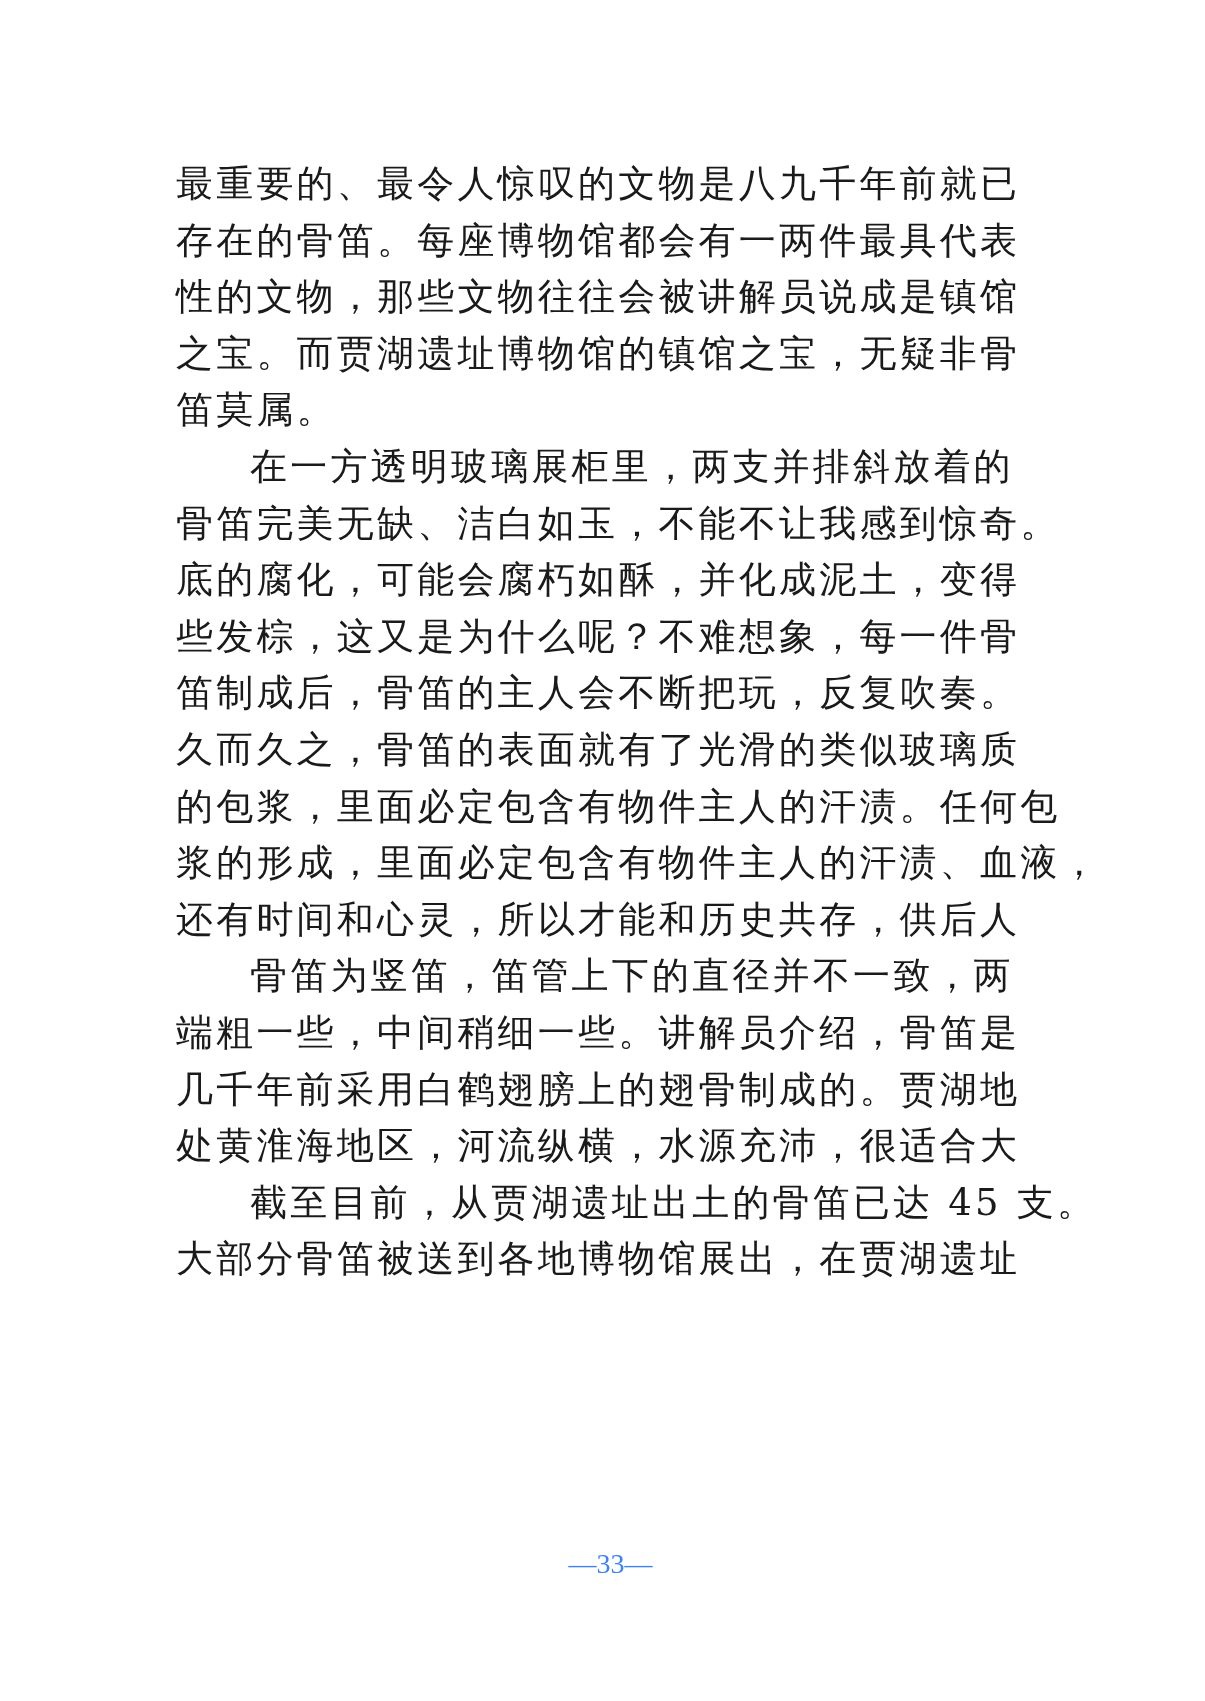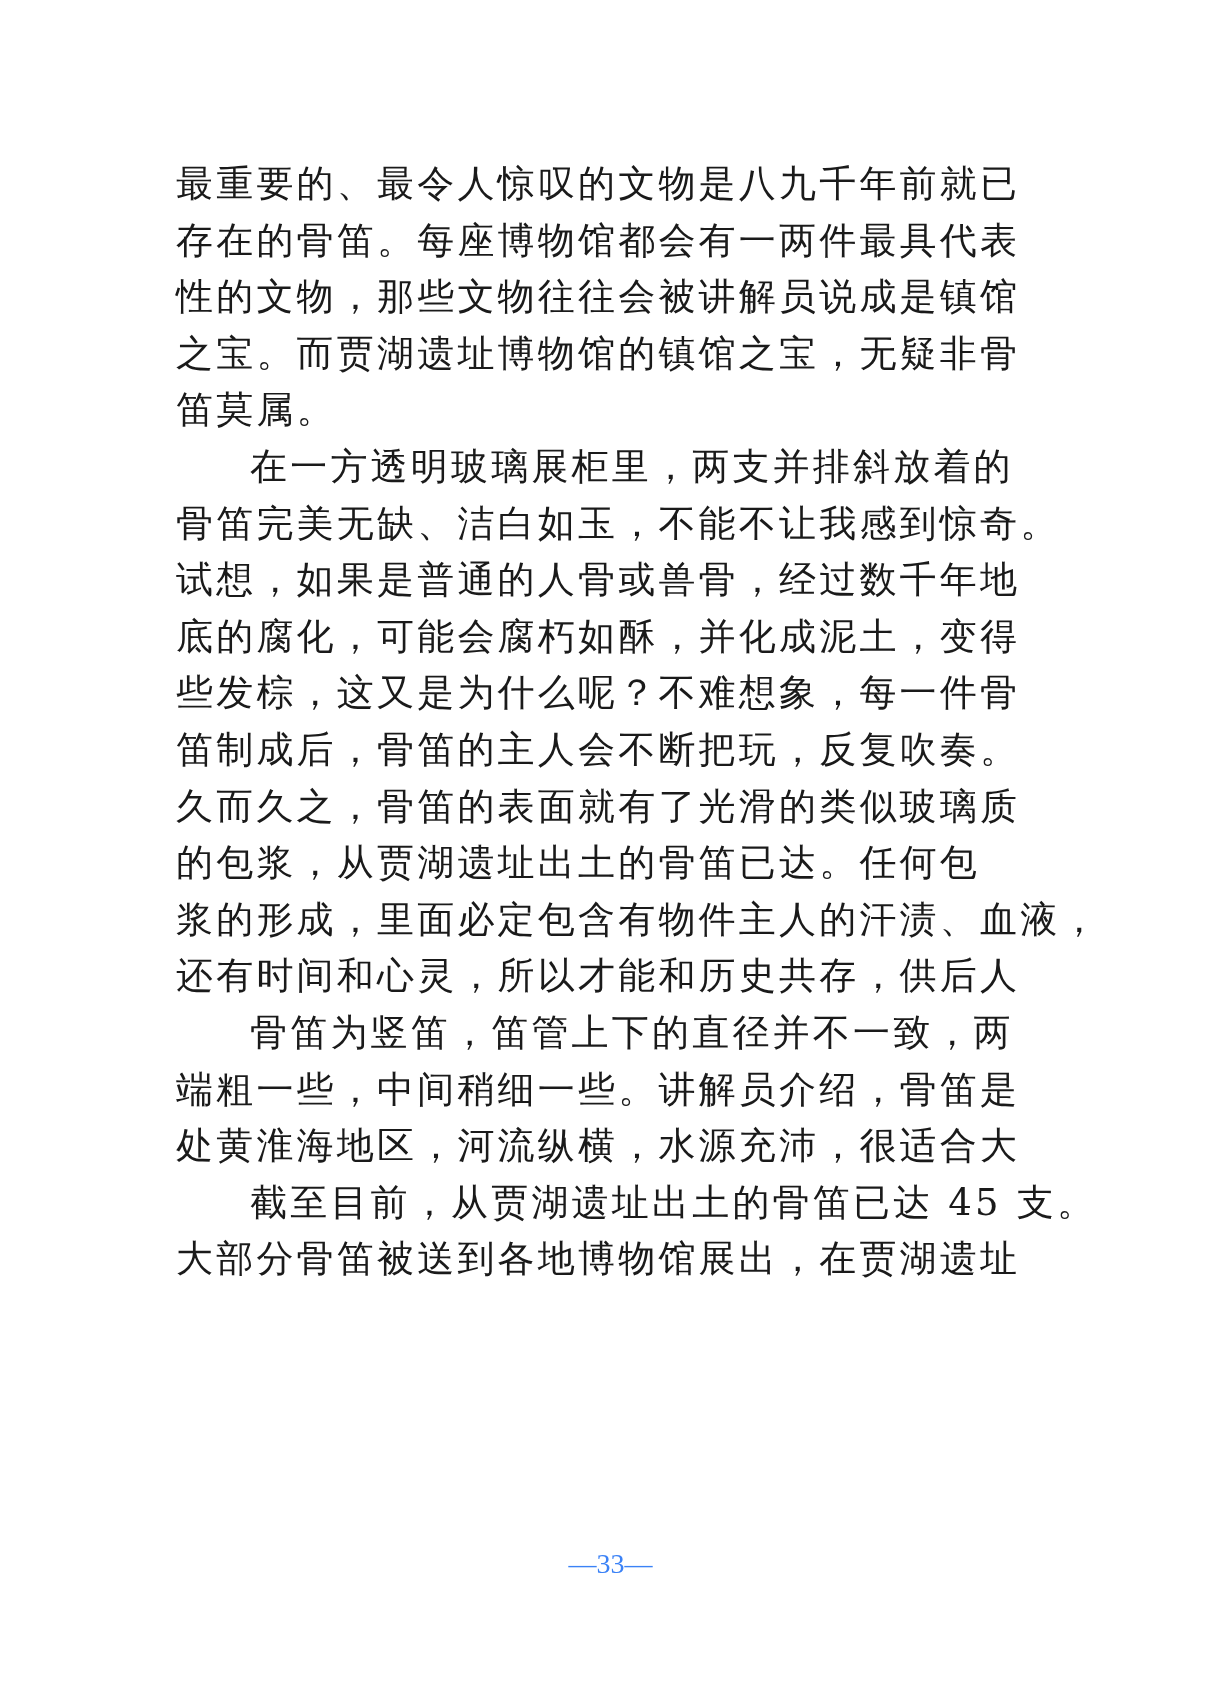--- a/index.html
+++ b/index.html
@@ -63,29 +63,29 @@
 
 <div class="page">
   <div class="text-block">
     <span class="line">最重要的、最令人惊叹的文物是八九千年前就已</span>
     <span class="line">存在的骨笛。每座博物馆都会有一两件最具代表</span>
     <span class="line">性的文物，那些文物往往会被讲解员说成是镇馆</span>
     <span class="line">之宝。而贾湖遗址博物馆的镇馆之宝，无疑非骨</span>
     <span class="line last">笛莫属。</span>
     <span class="line indent">在一方透明玻璃展柜里，两支并排斜放着的</span>
     <span class="line">骨笛完美无缺、洁白如玉，不能不让我感到惊奇。</span>
-    <span class="line">试想，如果是普通的人骨或兽骨，经过数千年地</span>
     <span class="line">底的腐化，可能会腐朽如酥，并化成泥土，变得</span>
     <span class="line">些发棕，这又是为什么呢？不难想象，每一件骨</span>
     <span class="line">笛制成后，骨笛的主人会不断把玩，反复吹奏。</span>
     <span class="line">久而久之，骨笛的表面就有了光滑的类似玻璃质</span>
-    <span class="line">的包浆，从贾湖遗址出土的骨笛已达。任何包</span>
+    <span class="line">的包浆，里面必定包含有物件主人的汗渍。任何包</span>
     <span class="line">浆的形成，里面必定包含有物件主人的汗渍、血液，</span>
     <span class="line">还有时间和心灵，所以才能和历史共存，供后人</span>
     <span class="line indent">骨笛为竖笛，笛管上下的直径并不一致，两</span>
     <span class="line">端粗一些，中间稍细一些。讲解员介绍，骨笛是</span>
+    <span class="line">几千年前采用白鹤翅膀上的翅骨制成的。贾湖地</span>
     <span class="line">处黄淮海地区，河流纵横，水源充沛，很适合大</span>
     <span class="line indent">截至目前，从贾湖遗址出土的骨笛已达 45 支。</span>
     <span class="line">大部分骨笛被送到各地博物馆展出，在贾湖遗址</span>
   </div>
 
   <div class="page-number">—33—</div>
 </div>
 
 </body></html>

